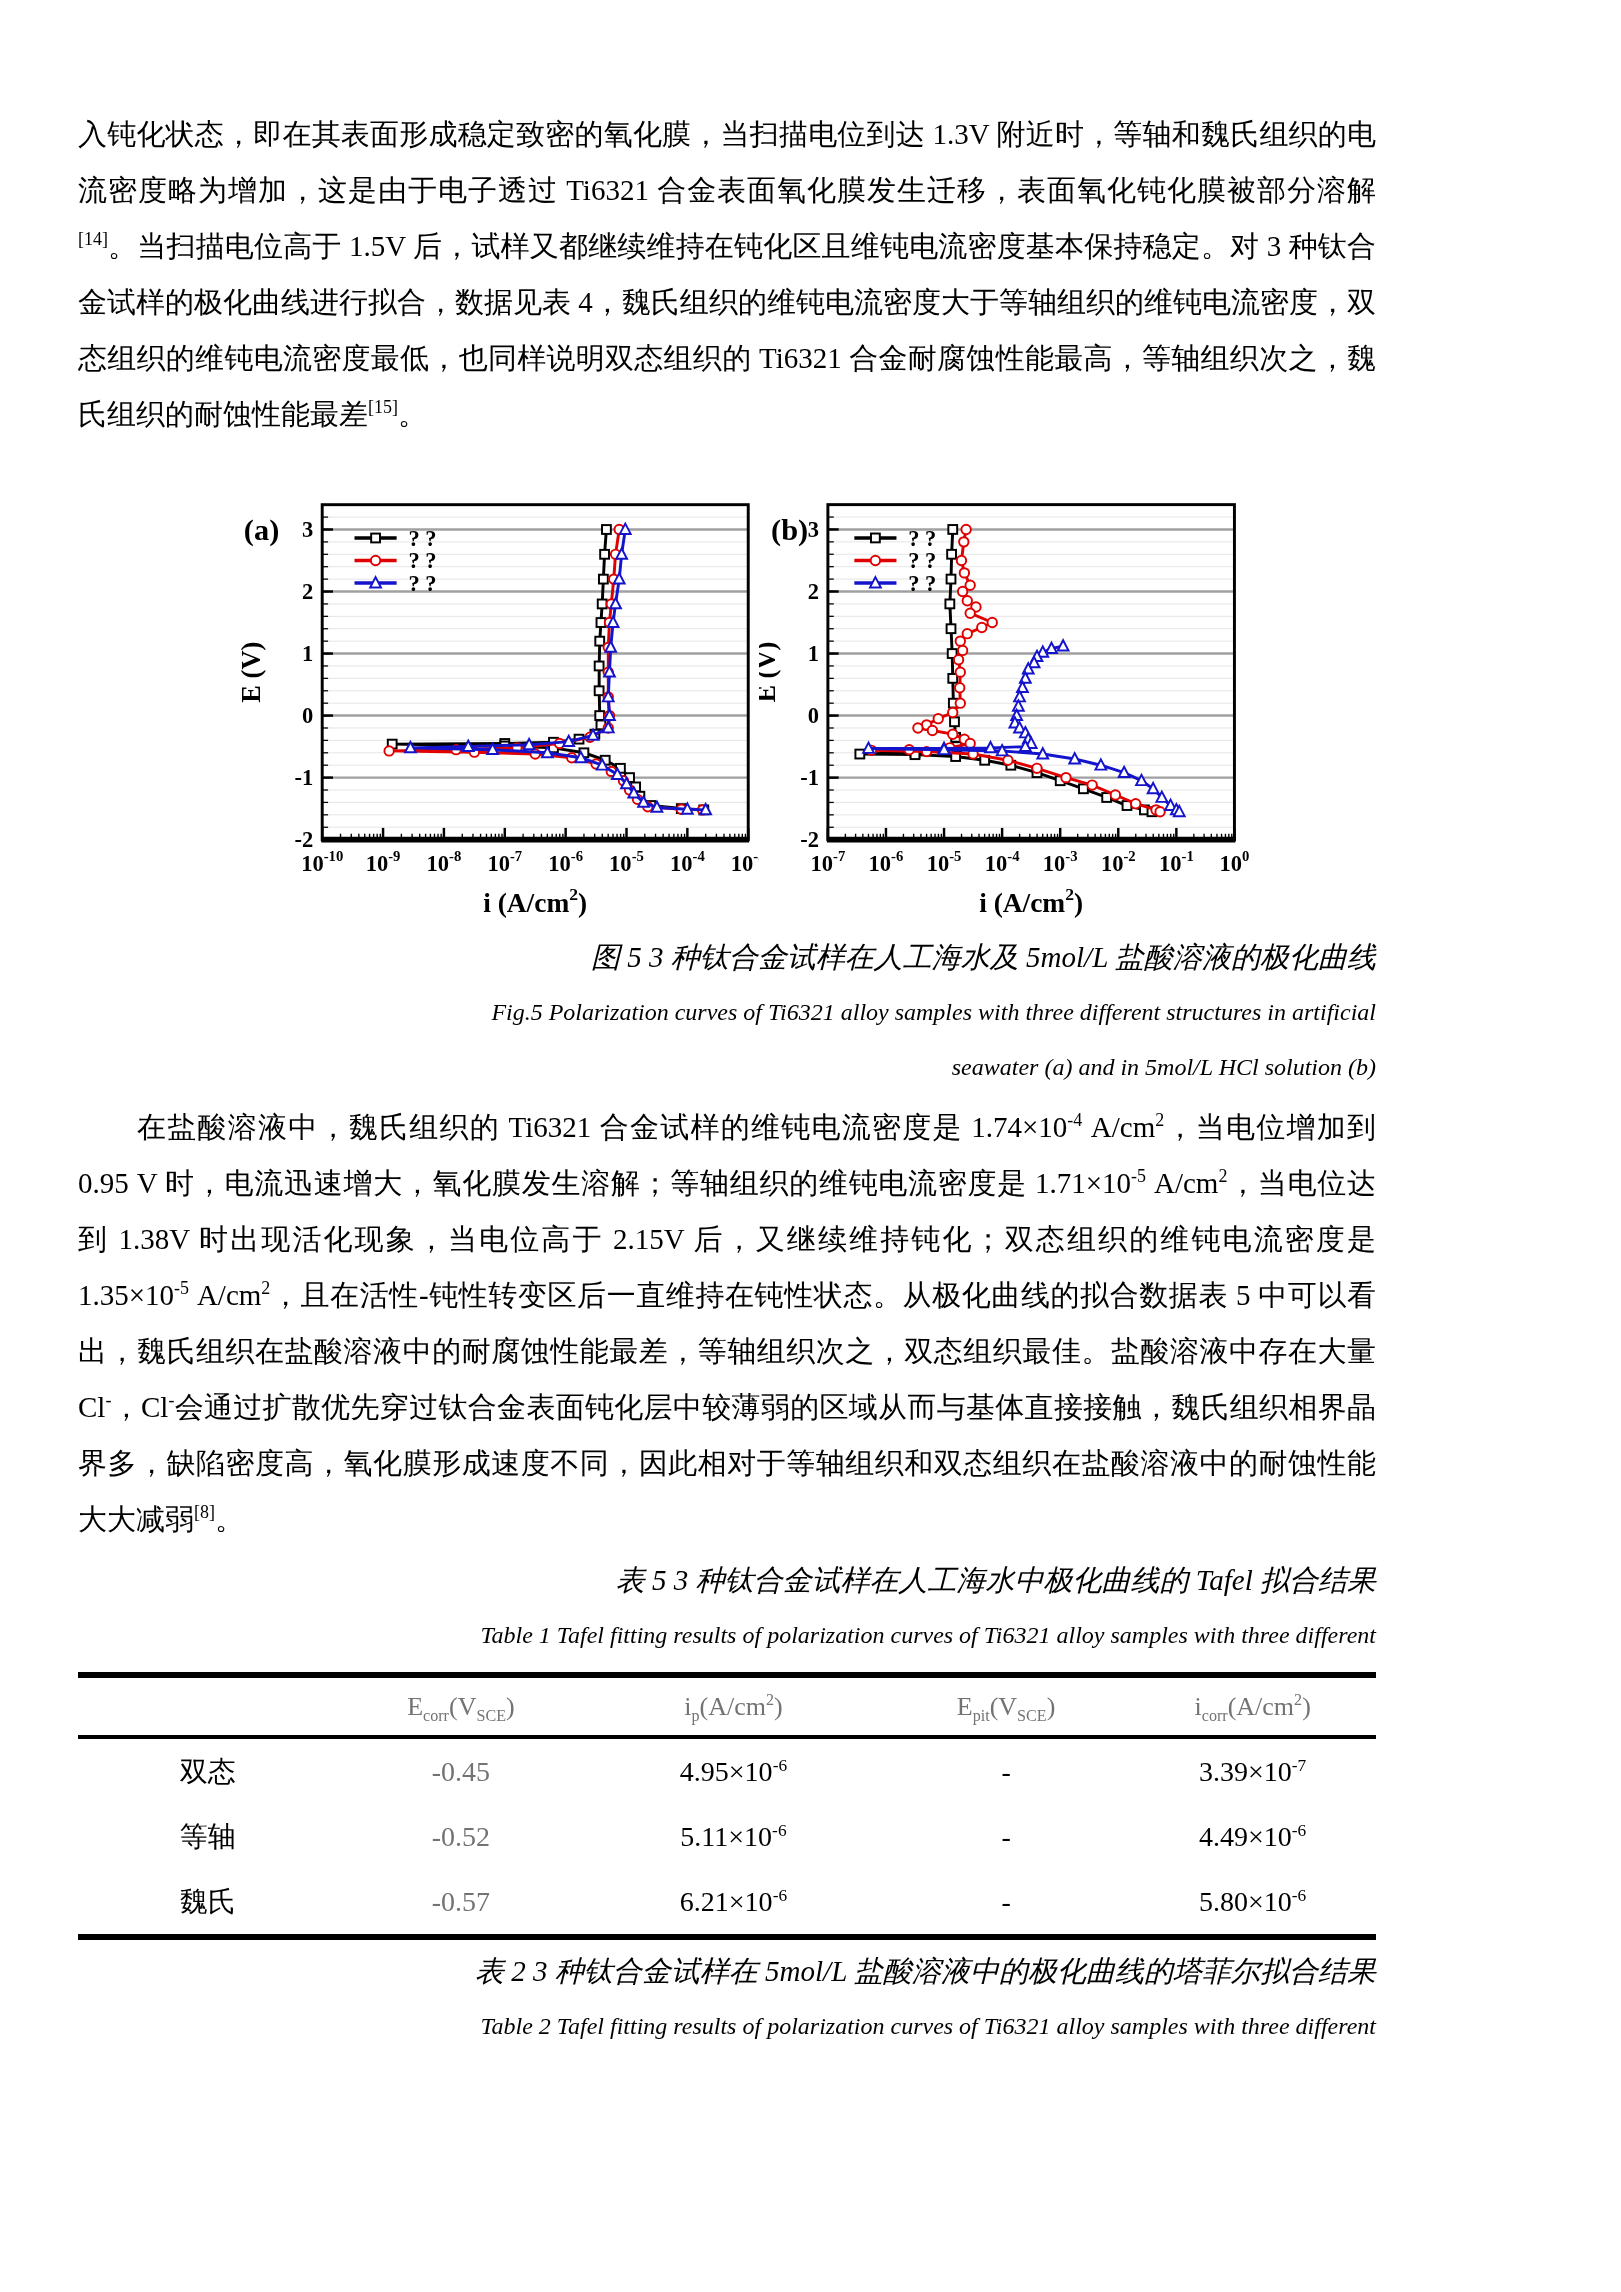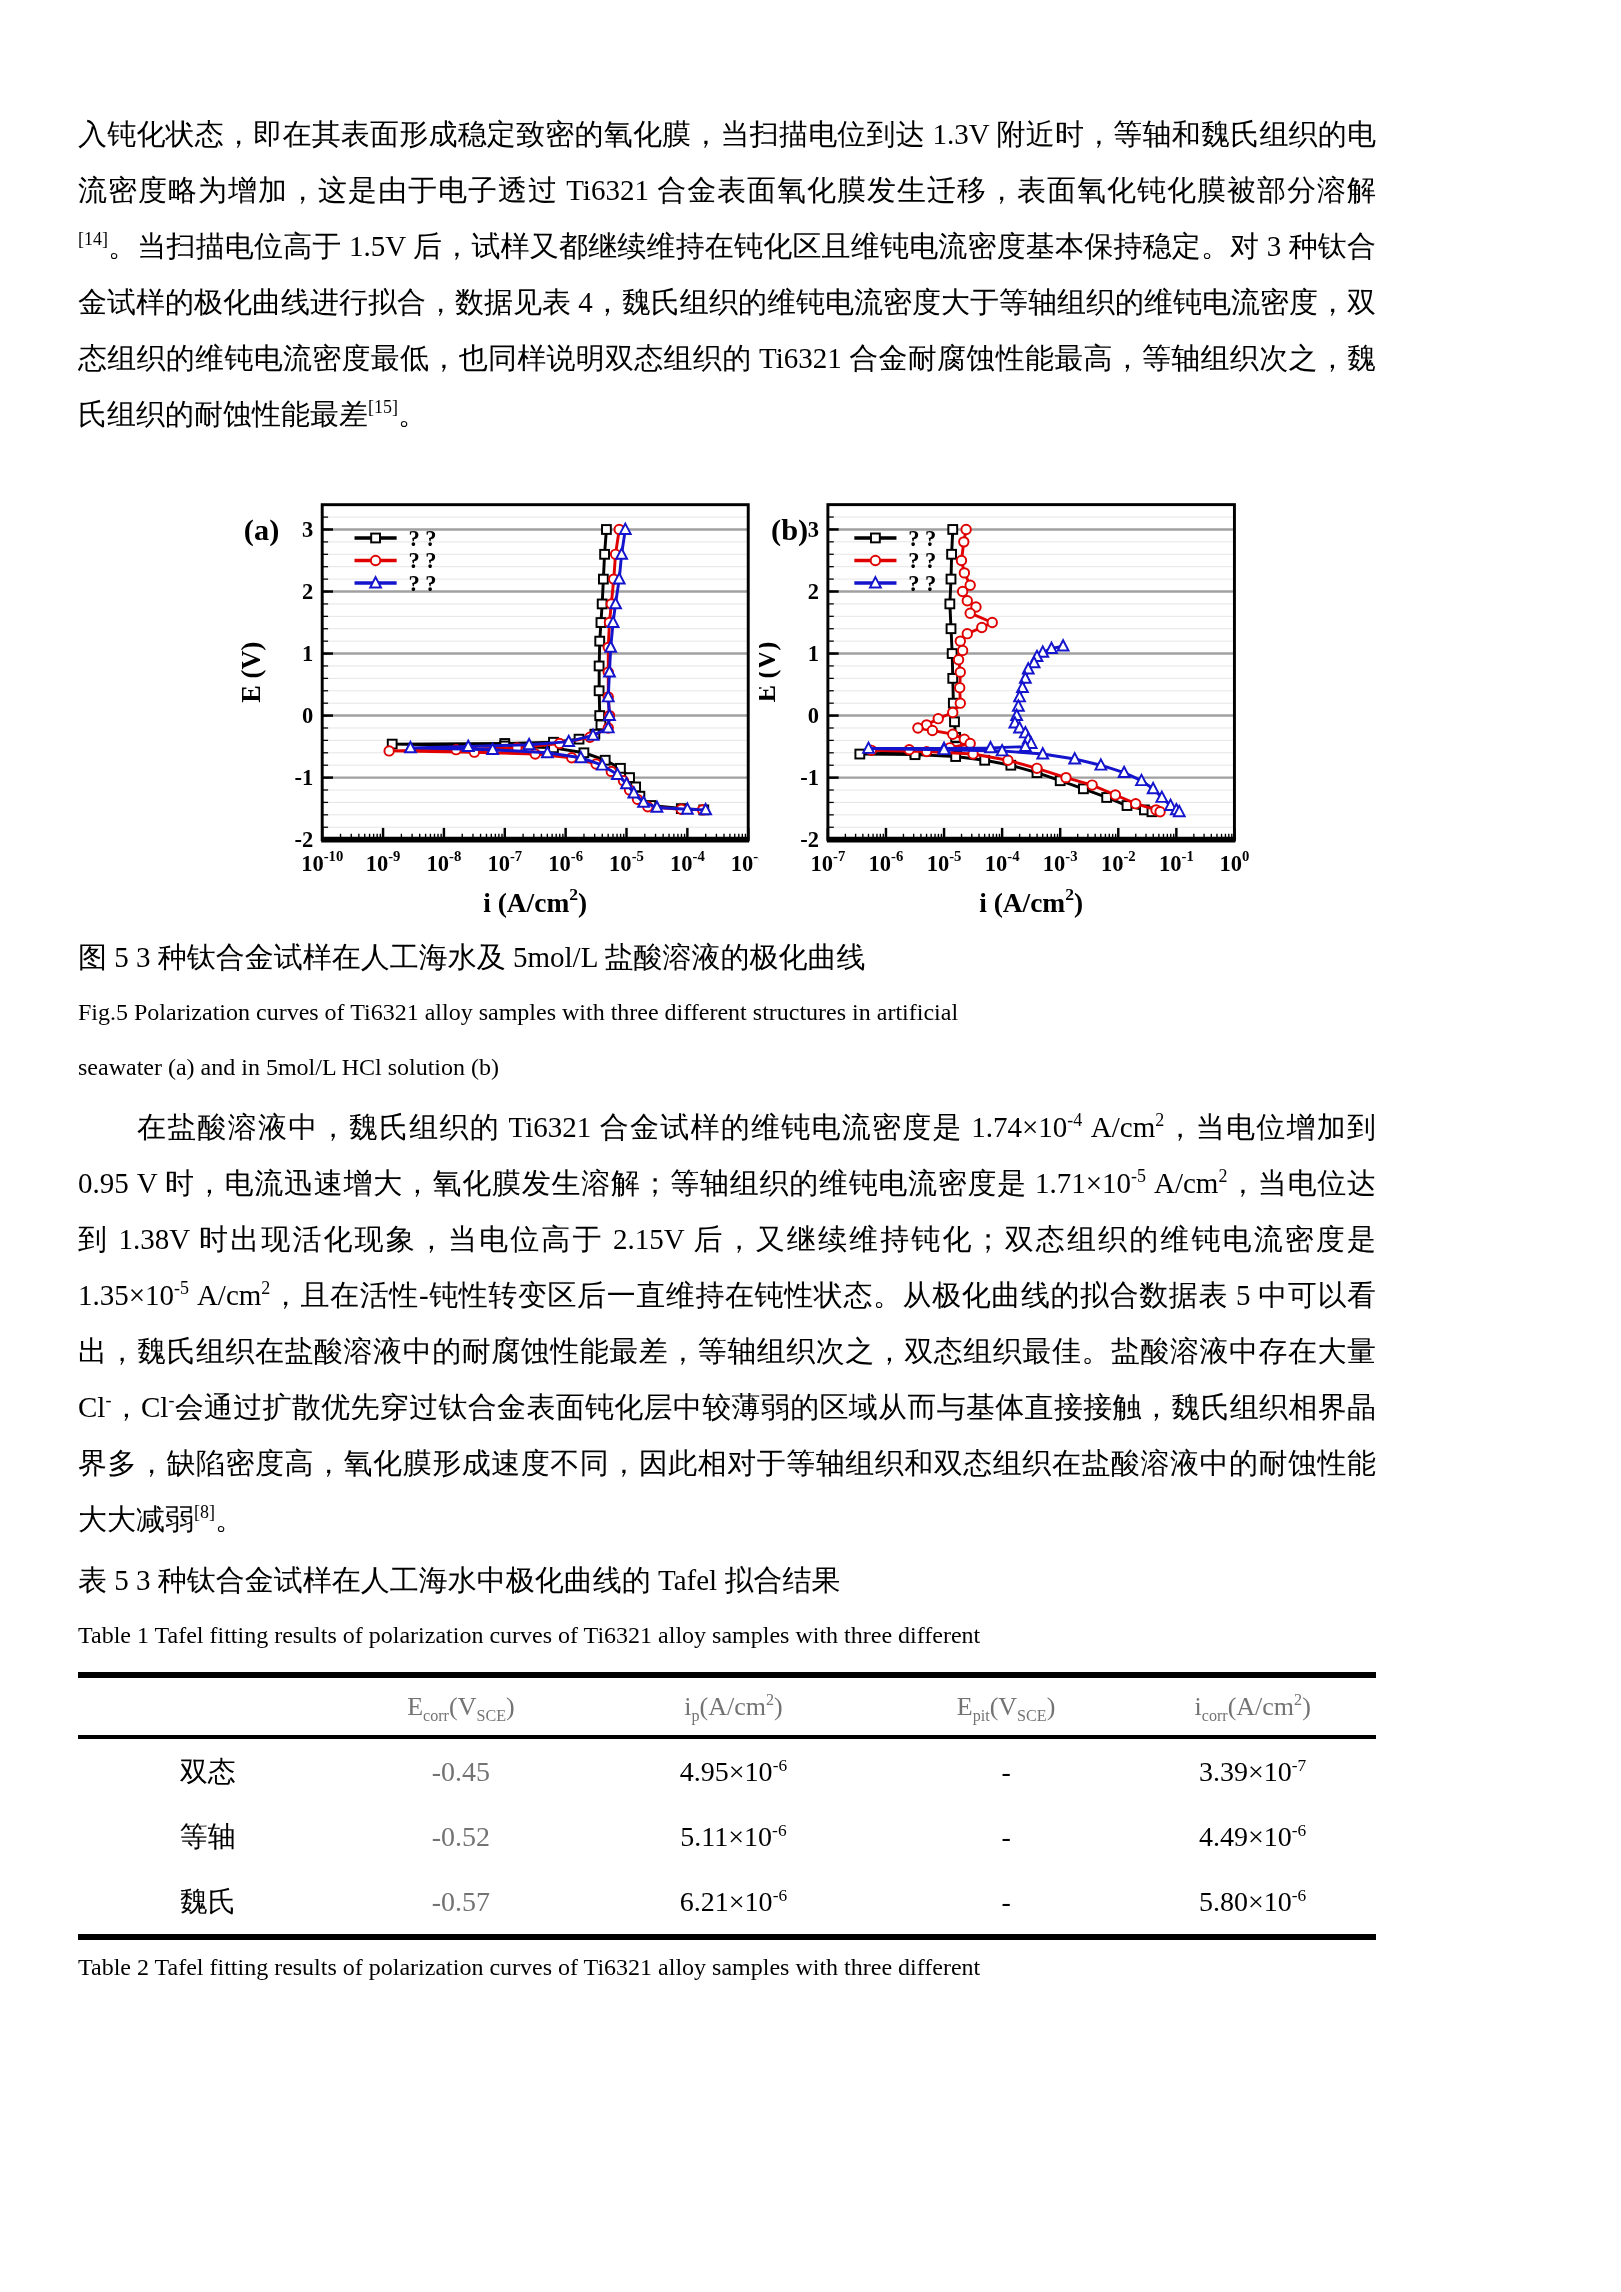--- a/index.html
+++ b/index.html
@@ -7,21 +7,21 @@
   .page{width:1621px;height:2293px;position:relative;overflow:hidden;}
   .content{margin:0 78px;padding-top:106px;width:1298px;}
   p.body-text{font-size:29px;line-height:56px;text-align:justify;margin:0;}
   p.indent{text-indent:59px;margin-top:3.9px;}
   sup{font-size:0.62em;vertical-align:super;line-height:0;}
   sub{font-size:0.62em;vertical-align:sub;line-height:0;}
   .figure{position:relative;height:433px;margin-top:45px;}
   .figure svg{position:absolute;top:0;}
   #chart-a{left:64px;}
   #chart-b{left:681px;}
-  .caption{text-align:left;line-height:55px;margin:0;}
+  .caption{text-align:right;line-height:55px;margin:0;font-style:italic;}
   .cn-caption{font-size:29px;}
   .en-caption{font-size:24px;}
   table.tbl{width:100%;border-collapse:collapse;margin-top:9.8px;border-top:6.9px solid #000;border-bottom:6.9px solid #000;}
   table.tbl thead tr{border-bottom:4.9px solid #000;}
   table.tbl td{text-align:center;vertical-align:middle;}
   table.tbl thead td{color:#737373;font-size:26px;height:55px;}
   table.tbl tbody td{font-size:28px;height:63px;}
   td.red-val{color:#737373;}
 </style>
 </head>
@@ -556,17 +556,18 @@
           <tr>
             <td>魏氏</td>
             <td class="red-val">-0.57</td>
             <td>6.21×10<sup>-6</sup></td>
             <td>-</td>
             <td>5.80×10<sup>-6</sup></td>
           </tr>
         </tbody>
     </table>
 
+    <p class="caption cn-caption" style="margin-top:3.9px;">表 2 3 种钛合金试样在 5mol/L 盐酸溶液中的极化曲线的塔菲尔拟合结果</p>
     <p class="caption en-caption">Table 2 Tafel fitting results of polarization curves of Ti6321 alloy samples with three different</p>
 
   </div>
 </div>
 
 
 </body></html>

